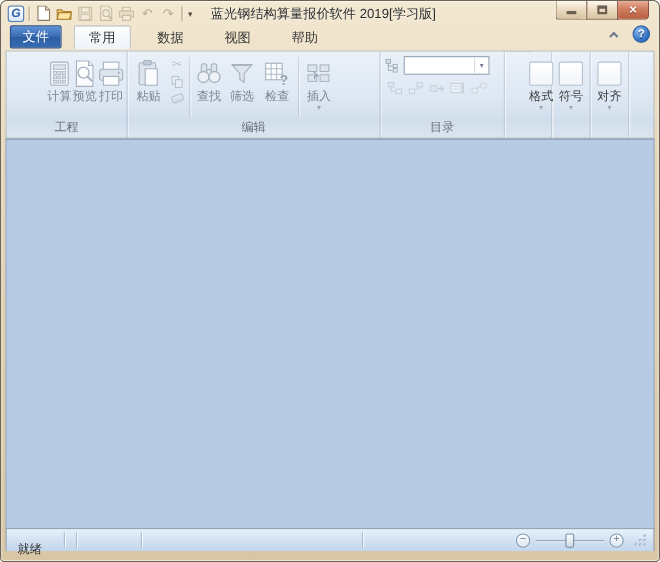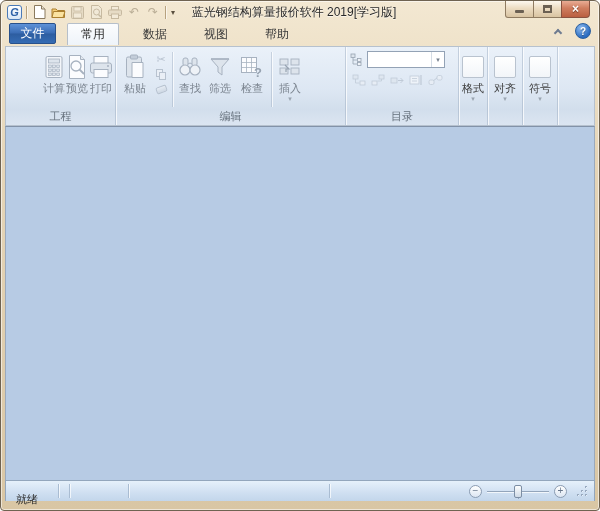--- a/index.html
+++ b/index.html
@@ -365,53 +365,53 @@
           <svg class="cat-tool" width="15" height="12" viewBox="0 0 15 12">
             <path d="M4 8 l6 -5" stroke="#a7b2c0" stroke-width="1" fill="none"></path>
             <rect x="1" y="6" width="5" height="4.5" rx="1.5" fill="#eef2f7" stroke="#a7b2c0" stroke-width=".8"></rect>
             <rect x="9" y="1.5" width="5" height="4.5" rx="1.5" fill="#eef2f7" stroke="#a7b2c0" stroke-width=".8"></rect>
           </svg>
         </div>
       </div>
       <div class="rgroup-label">目录</div>
     </div>
 
-    <div class="rgroup" style="width:29px;">
+    <div class="rgroup" style="width:19px;margin-left:24px;">
       <div class="rgroup-content" style="justify-content:center;">
         <div class="rbtn">
           <div class="ricon">
               <span class="whitebox"></span>
             </div>
           <div class="rlabel dark">格式</div>
           <div class="rarrow">▾</div>
         </div>
       </div>
       <div class="rgroup-label"></div>
     </div>
 
     <div class="rgroup" style="width:35px;">
       <div class="rgroup-content" style="justify-content:center;">
         <div class="rbtn">
           <div class="ricon">
               <span class="whitebox"></span>
             </div>
-          <div class="rlabel dark">对齐</div>
+          <div class="rlabel dark">符号</div>
           <div class="rarrow">▾</div>
         </div>
       </div>
       <div class="rgroup-label"></div>
     </div>
 
     <div class="rgroup" style="width:35px;">
       <div class="rgroup-content" style="justify-content:center;">
         <div class="rbtn">
           <div class="ricon">
               <span class="whitebox"></span>
             </div>
-          <div class="rlabel dark">符号</div>
+          <div class="rlabel dark">对齐</div>
           <div class="rarrow">▾</div>
         </div>
       </div>
       <div class="rgroup-label"></div>
     </div>
 
   </div>
 
   <div class="content"></div>
 

